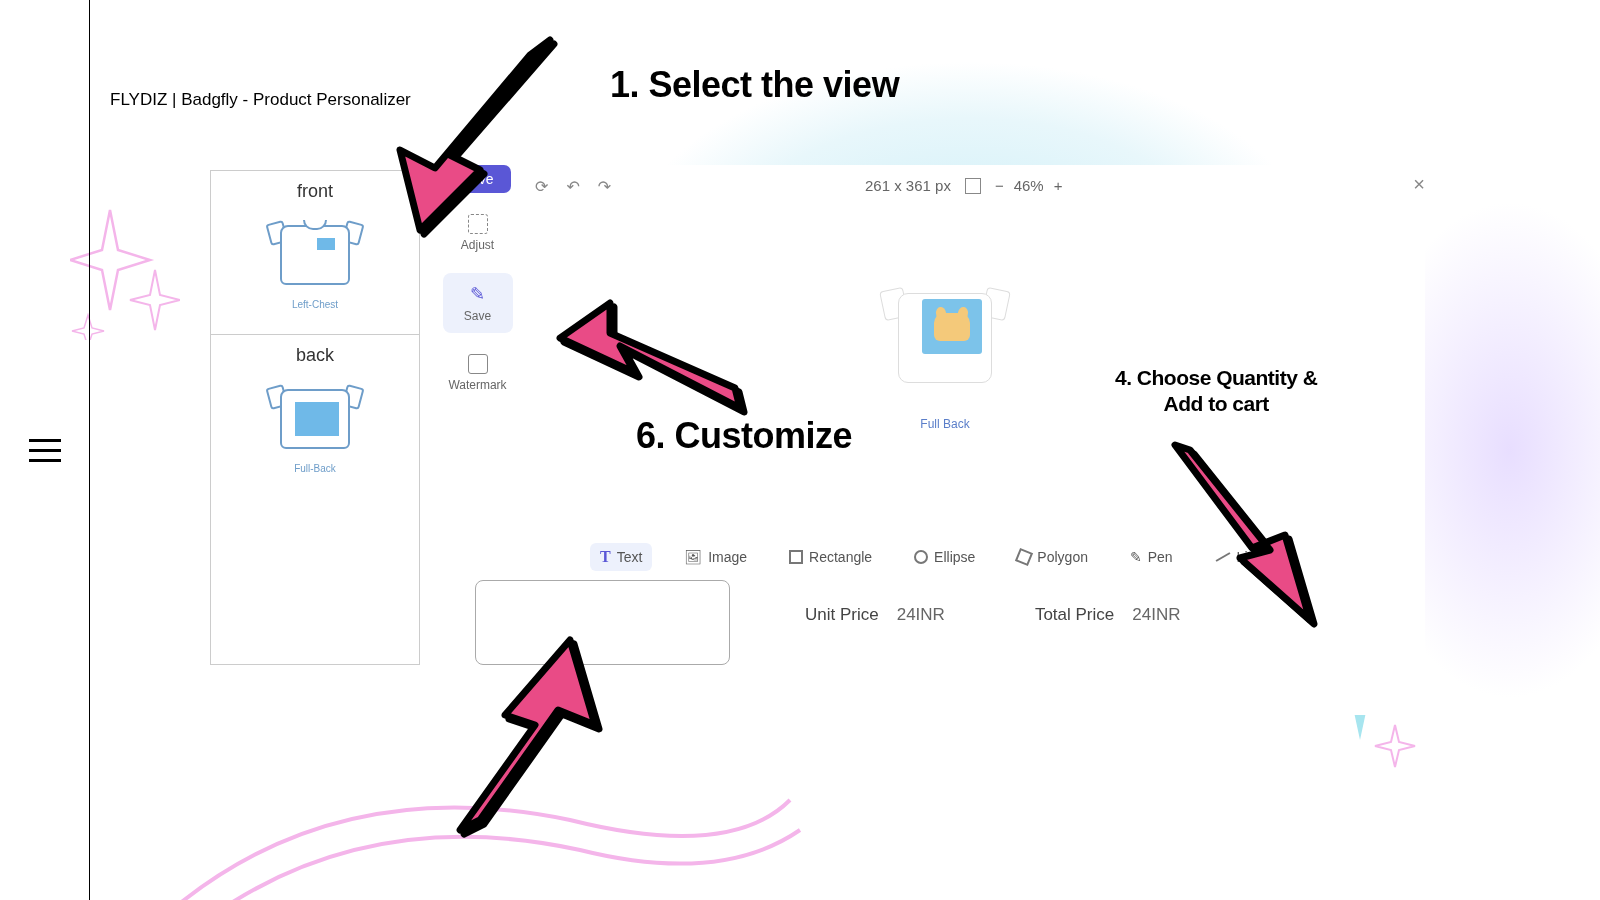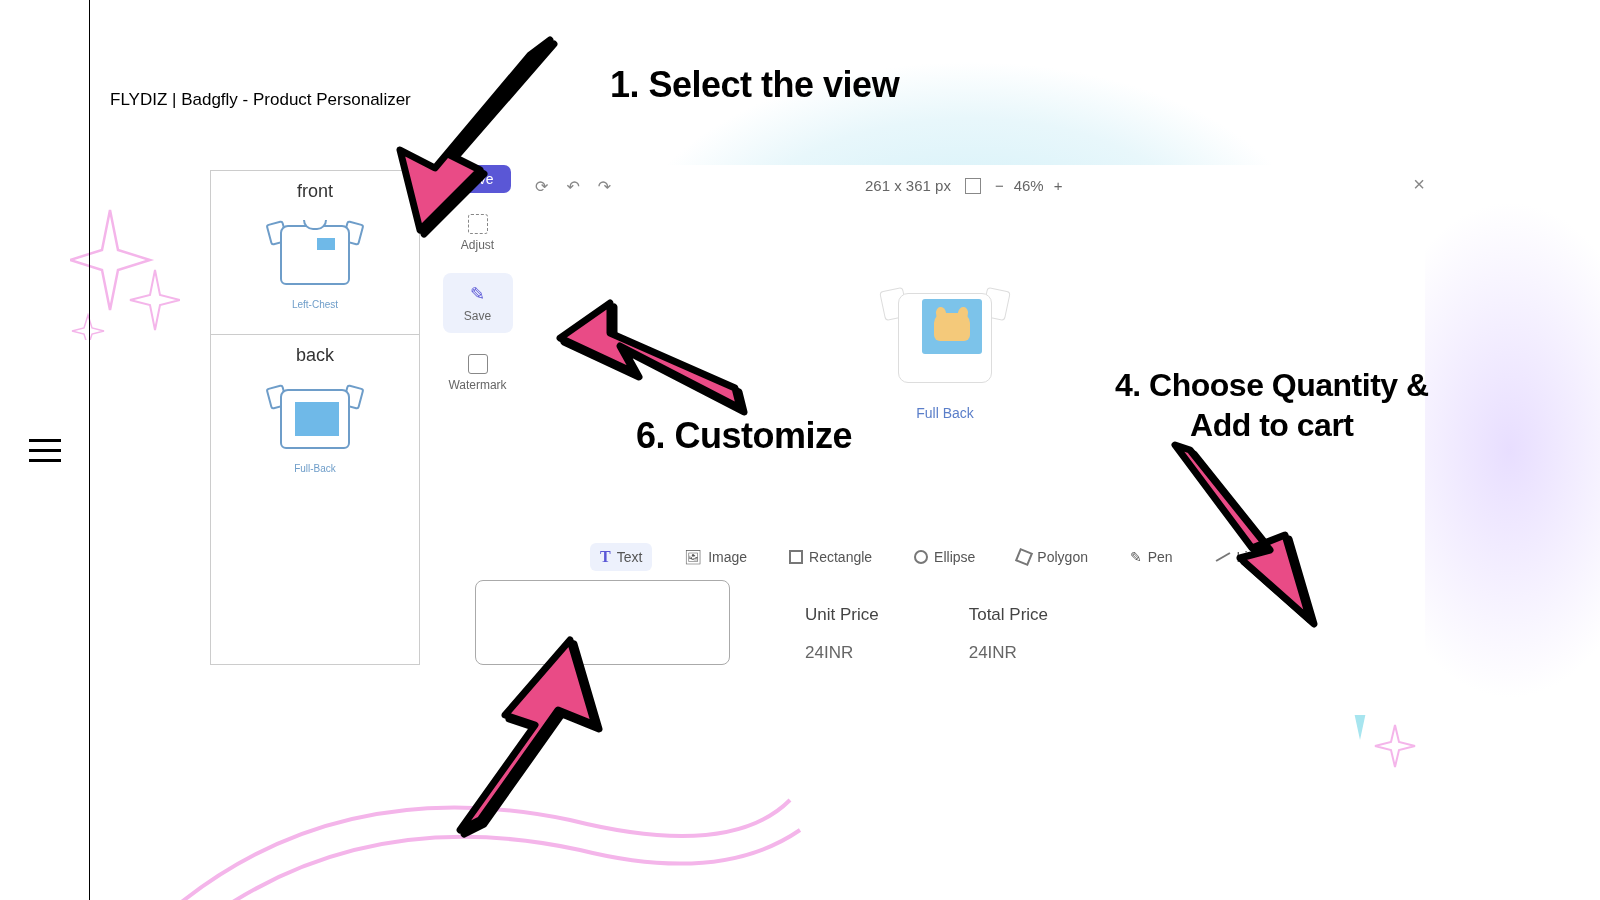--- a/index.html
+++ b/index.html
@@ -66,21 +66,21 @@
   .main-preview { position: absolute; left: 680px; top: 110px; width: 140px; height: 180px; display: flex; flex-direction: column; align-items: center; }
   .preview-shirt { position: relative; width: 130px; height: 120px; }
   .preview-body { position: absolute; left: 18px; top: 18px; width: 94px; height: 90px; background: #fff; border: 1px solid #ddd; border-radius: 10px; }
   .preview-sleeve-l { position: absolute; left: 2px; top: 14px; width: 24px; height: 30px; background: #fff; border: 1px solid #ddd; border-radius: 4px; transform: rotate(-12deg); }
   .preview-sleeve-r { position: absolute; right: 2px; top: 14px; width: 24px; height: 30px; background: #fff; border: 1px solid #ddd; border-radius: 4px; transform: rotate(12deg); }
   .preview-print { position: absolute; left: 42px; top: 24px; width: 60px; height: 55px; background: #7cc3ea; border-radius: 3px; display: flex; align-items: center; justify-content: center; overflow: hidden; }
   .doge { width: 36px; height: 28px; background: #f4c97a; border-radius: 10px 10px 6px 6px; position: relative; }
   .doge::before, .doge::after { content: ''; position: absolute; top: -6px; width: 10px; height: 12px; background: #f4c97a; border-radius: 50% 50% 0 0; }
   .doge::before { left: 2px; transform: rotate(-10deg); }
   .doge::after { right: 2px; transform: rotate(10deg); }
-  .preview-label { font-size: 14px; color: #5a7ec9; margin-top: 10px; text-align: center; }
+  .preview-label { font-size: 12px; color: #5a7ec9; margin-top: 22px; text-align: center; }
   
   
   .fmt-toolbar { position: absolute; left: 490px; top: 335px; display: flex; gap: 12px; align-items: center; }
   .font-sel { border: 1px solid #ccc; padding: 4px 10px; font-size: 14px; display: flex; gap: 18px; align-items: center; background: #fff; }
   .caret-dn { font-size: 10px; color: #666; }
   .size-inp { border: 1px solid #ccc; padding: 4px 12px; font-size: 14px; width: 50px; text-align: left; background: #fff; }
   .fmt-ico { width: 22px; height: 22px; display: flex; align-items: center; justify-content: center; color: #555; font-size: 17px; cursor: pointer; }
   .fmt-ico.bold { font-weight: bold; }
   .fmt-ico.italic { font-style: italic; }
   .checker { background-image: linear-gradient(45deg,#999 25%,transparent 25%),linear-gradient(-45deg,#999 25%,transparent 25%),linear-gradient(45deg,transparent 75%,#999 75%),linear-gradient(-45deg,transparent 75%,#999 75%); background-size: 8px 8px; background-position: 0 0, 0 4px, 4px -4px, -4px 0; width: 18px; height: 18px; }
@@ -94,21 +94,21 @@
   .sh-rect { width: 14px; height: 14px; border: 2px solid #777; }
   .sh-ell { width: 14px; height: 14px; border: 2px solid #777; border-radius: 50%; }
   .sh-poly { width: 14px; height: 14px; border: 2px solid #777; transform: rotate(22deg); }
   .sh-line { width: 16px; height: 2px; background: #777; transform: rotate(-30deg); }
   
   
   .notes-box { position: absolute; left: 280px; top: 415px; width: 255px; height: 85px; border: 1.5px solid #aaa; border-radius: 8px; background: #fff; }
   
   
   .price-row { position: absolute; left: 610px; top: 440px; display: flex; gap: 90px; font-size: 17px; color: #444; }
-  .price-block { display: flex; flex-direction: column; gap: 18px; }
+  .price-block { display: flex; gap: 18px; }
   .price-label { font-weight: 500; }
   .price-val { color: #666; }
   
   
   .cart-area { position: absolute; right: 0; top: 425px; width: 200px; }
   .qty-input { width: 100%; border: 1px solid #aaa; padding: 4px 8px; font-size: 15px; height: 28px; }
   .cart-btn { width: 100%; background: #0a3a2a; color: #fff; border: none; padding: 14px 0; font-size: 16px; margin-top: 0; cursor: pointer; }
   
   
   .ann { position: absolute; font-size: 36px; font-weight: 900; color: #000; z-index: 5; letter-spacing: -0.5px; }
@@ -153,21 +153,21 @@
       <span></span>
         <span></span>
         <span></span>
     </div>
   </div>
 
   <div class="page-title">FLYDIZ | Badgfly - Product Personalizer</div>
 
   <div class="ann" style="left:610px; top:64px;">1. Select the view</div>
   <div class="ann" style="left:636px; top:415px;">6. Customize</div>
-  <div class="ann" style="left:1115px; top:365px; text-align:center; font-size:32px; line-height:1.25;">
+  <div class="ann" style="left:1115px; top:365px; text-align:center; font-size:21px; line-height:1.25;">
     <span>4. Choose Quantity &amp;</span><br>
     <span>Add to cart</span>
   </div>
 
   <div class="arrow" style="left:380px; top:20px;">
     <svg width="200" height="230" viewBox="0 0 200 230">
       <path d="M170 20 L70 135 L100 150 L40 210 L20 130 L55 148 L150 35 Z" fill="#e94b86" stroke="#000" stroke-width="7" stroke-linejoin="round"></path>
     </svg>
   </div>
 

